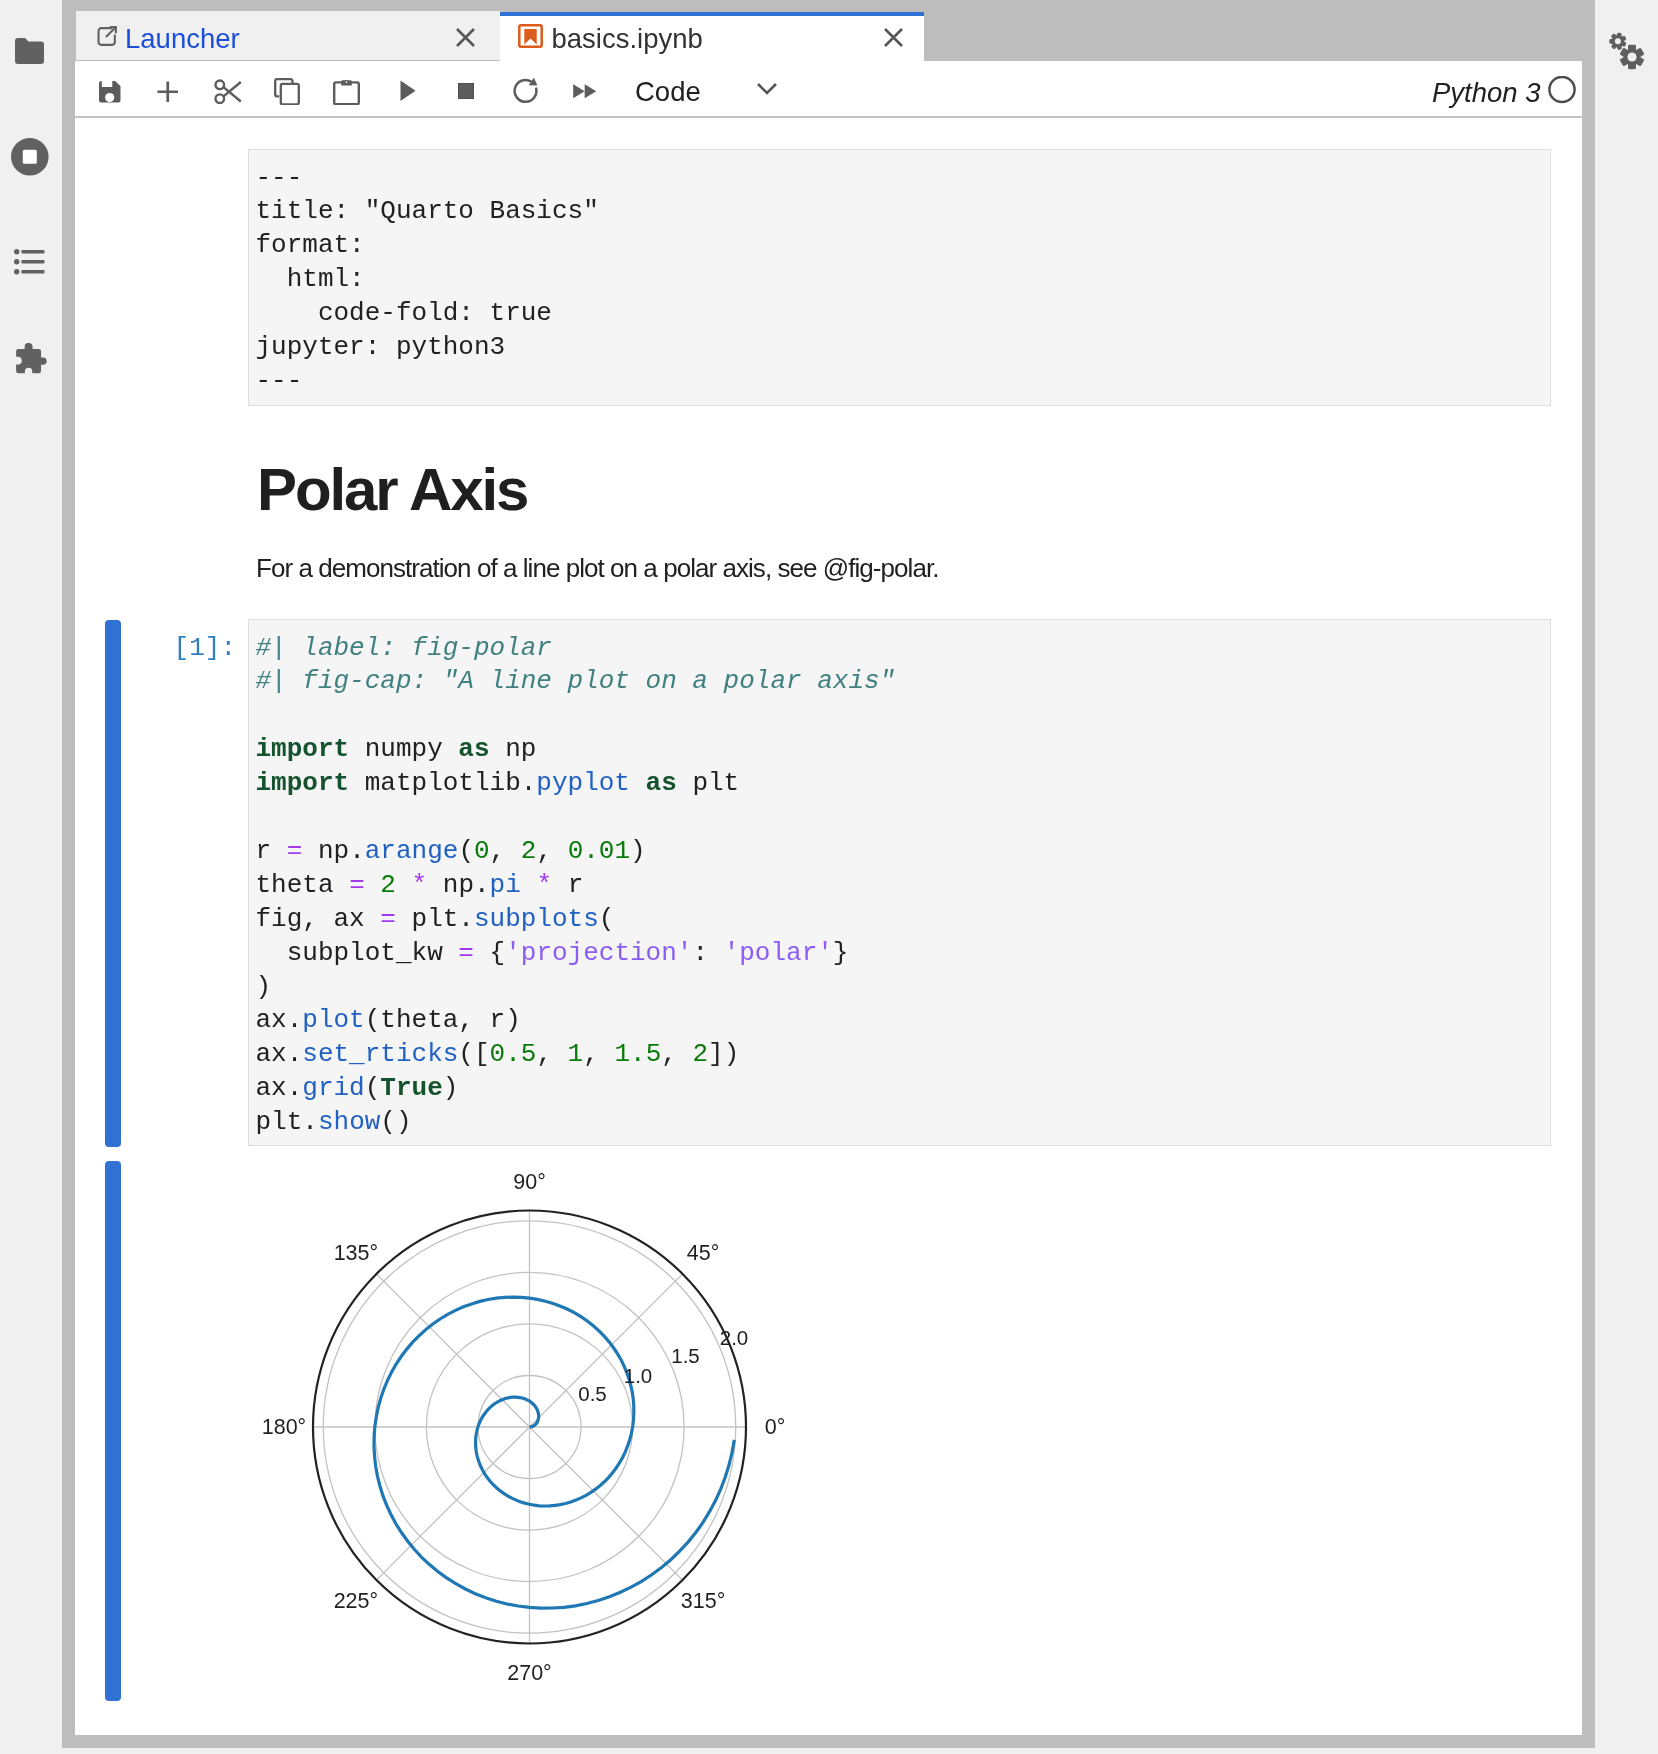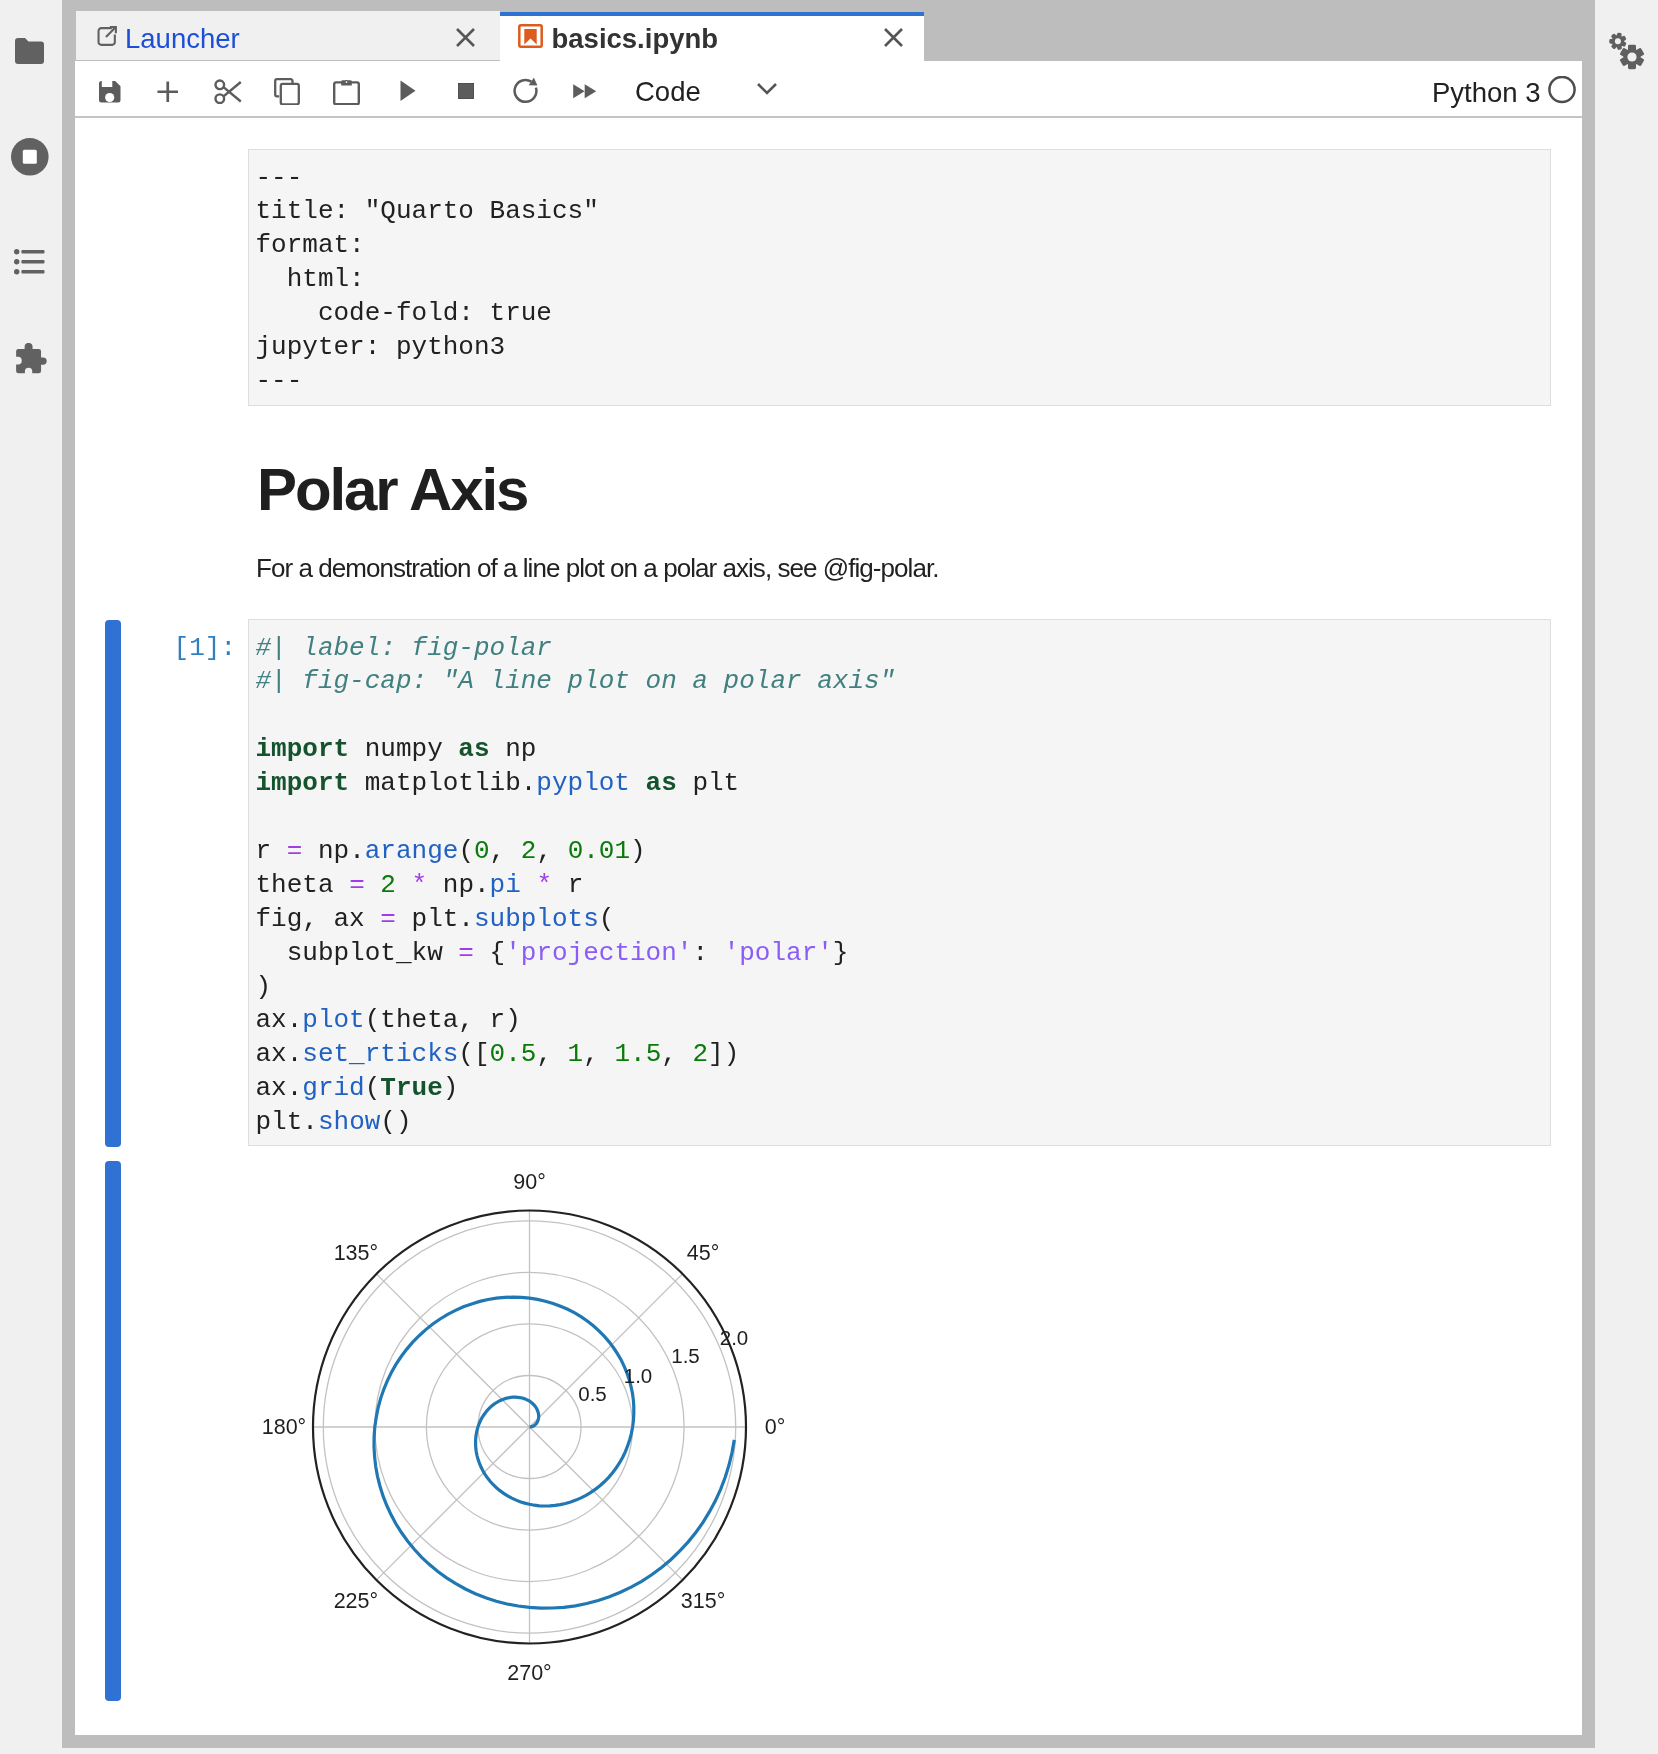--- a/index.html
+++ b/index.html
@@ -45,21 +45,21 @@
       <path d="M1,1 L18,18 M18,1 L1,18" stroke="#565656" stroke-width="2.6" fill="none"></path>
     </svg>
 </div>
 
 <div class="abs" id="tab2icon" style="left:518px; top:24px;">
 <svg width="25" height="24" viewBox="0 0 25 24">
   <rect x="1.3" y="1.3" width="22.4" height="21.4" rx="1.5" fill="none" stroke="#dd5c1d" stroke-width="2.5"></rect>
   <path d="M6.3,5 V20.4 L12.5,14.6 L18.7,20.4 V5 Z" fill="#dd5c1d"></path>
 </svg>
 </div>
-<div class="abs" style="left:551.5px; top:22.5px; font-size:27.5px; color:#333333;font-weight:bold;">basics.ipynb</div>
+<div class="abs" style="left:551.5px; top:22.5px; font-size:27.5px; color:#333333;">basics.ipynb</div>
 <div class="abs" style="left:884px; top:28px;">
 <svg width="19" height="19" viewBox="0 0 19 19">
       <path d="M1,1 L18,18 M18,1 L1,18" stroke="#565656" stroke-width="2.6" fill="none"></path>
     </svg>
 </div>
 
 <div class="abs" style="left:75px; top:116px; width:1507px; height:2.2px; background:#c4c4c4;"></div>
 
 <div class="abs" id="toolbar-icons" style="left:0; top:0;">
 <div class="abs" style="left:97.5px; top:79.5px;">
@@ -120,21 +120,21 @@
     </div>
 </div>
 
 <div class="abs" style="left:635px; top:76px; font-size:27.5px; color:#212121;">Code</div>
 <div class="abs" style="left:756px; top:82px;">
 <svg width="22" height="14" viewBox="0 0 22 14">
       <path d="M2,2 L11,11 L20,2" fill="none" stroke="#555555" stroke-width="2.6"></path>
     </svg>
 </div>
 
-<div class="abs" style="left:1432px; top:77px; font-size:27.5px; color:#212121;">Python 3</div>
+<div class="abs" style="left:1432px; top:77px; font-size:27.5px; color:#212121;font-style:italic;">Python 3</div>
 <div class="abs" style="left:1548px; top:76px;">
 <svg width="28" height="28" viewBox="0 0 28 28">
       <circle cx="14" cy="13.5" r="12.6" fill="none" stroke="#4d4d4d" stroke-width="2.5"></circle>
     </svg>
 </div>
 
 <div class="abs" id="sb-icons" style="left:0; top:0;">
 <div class="abs" style="left:13px; top:36px;">
       <svg width="33" height="30" viewBox="0 0 33 30">
         <path d="M2,5 a3,3 0 0 1 3,-3 H12 l3.5,3.5 H28 a3,3 0 0 1 3,3 V25 a3,3 0 0 1 -3,3 H5 a3,3 0 0 1 -3,-3 Z" fill="#616161"></path>

